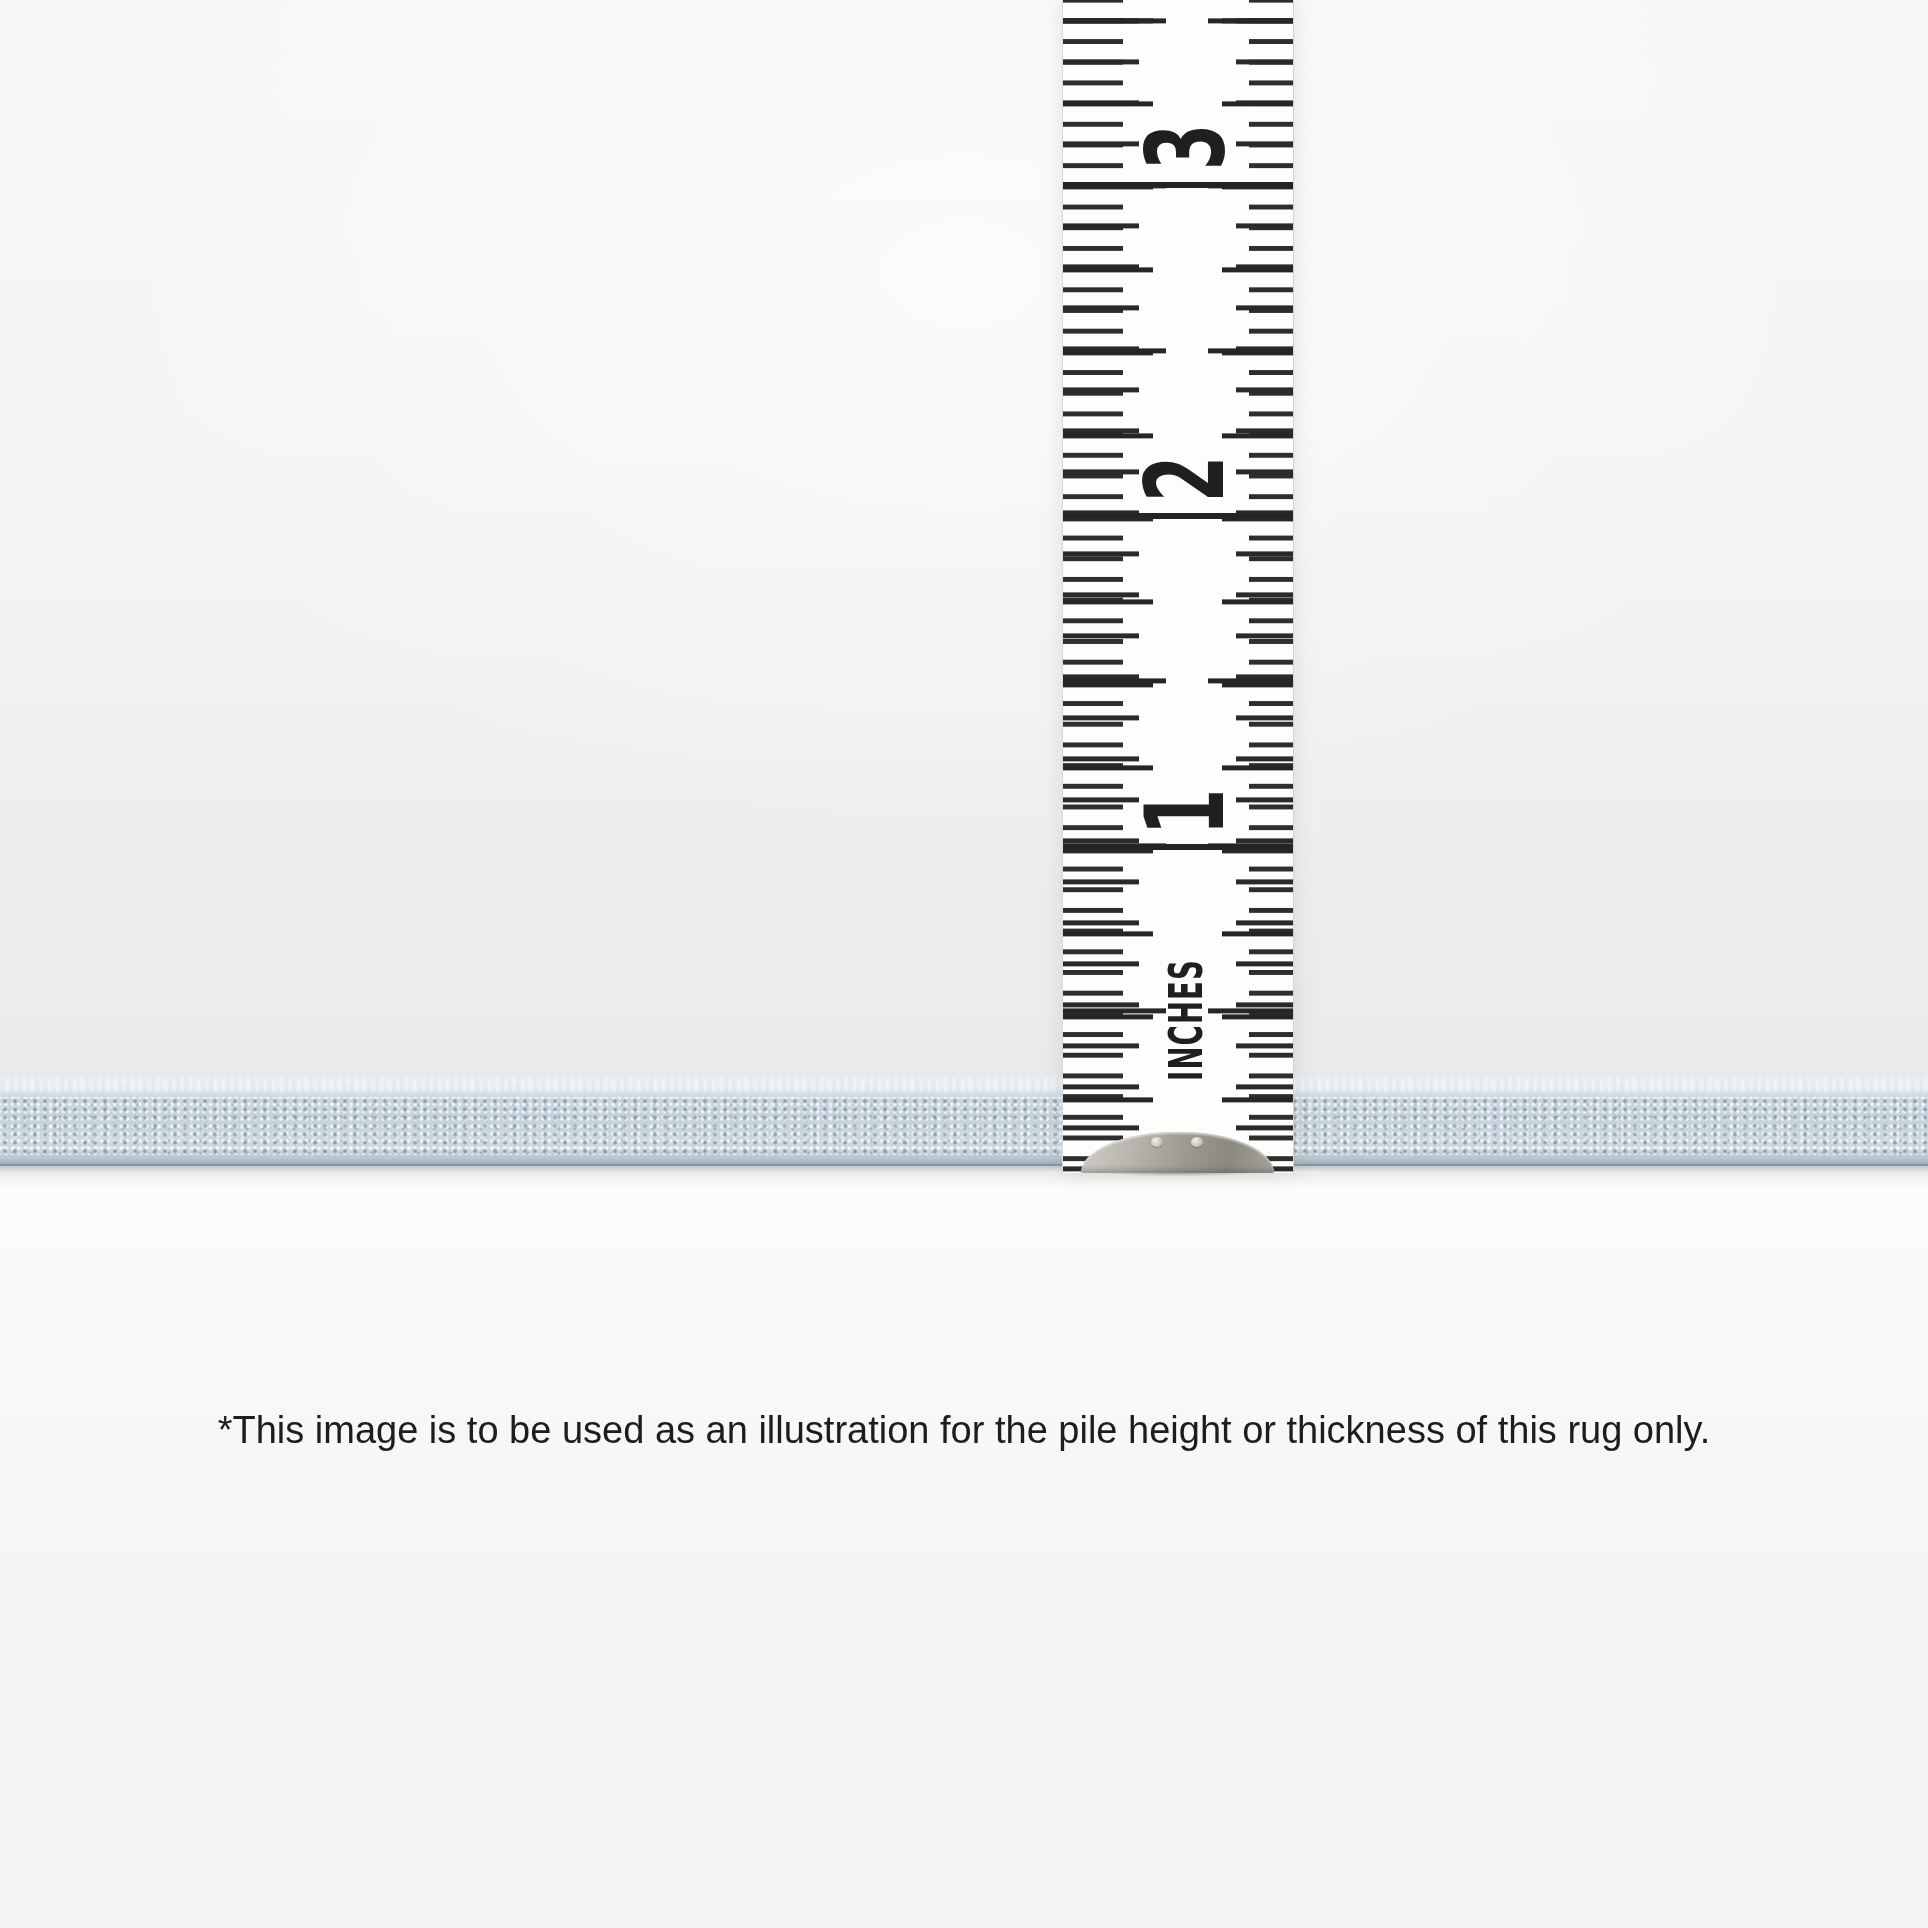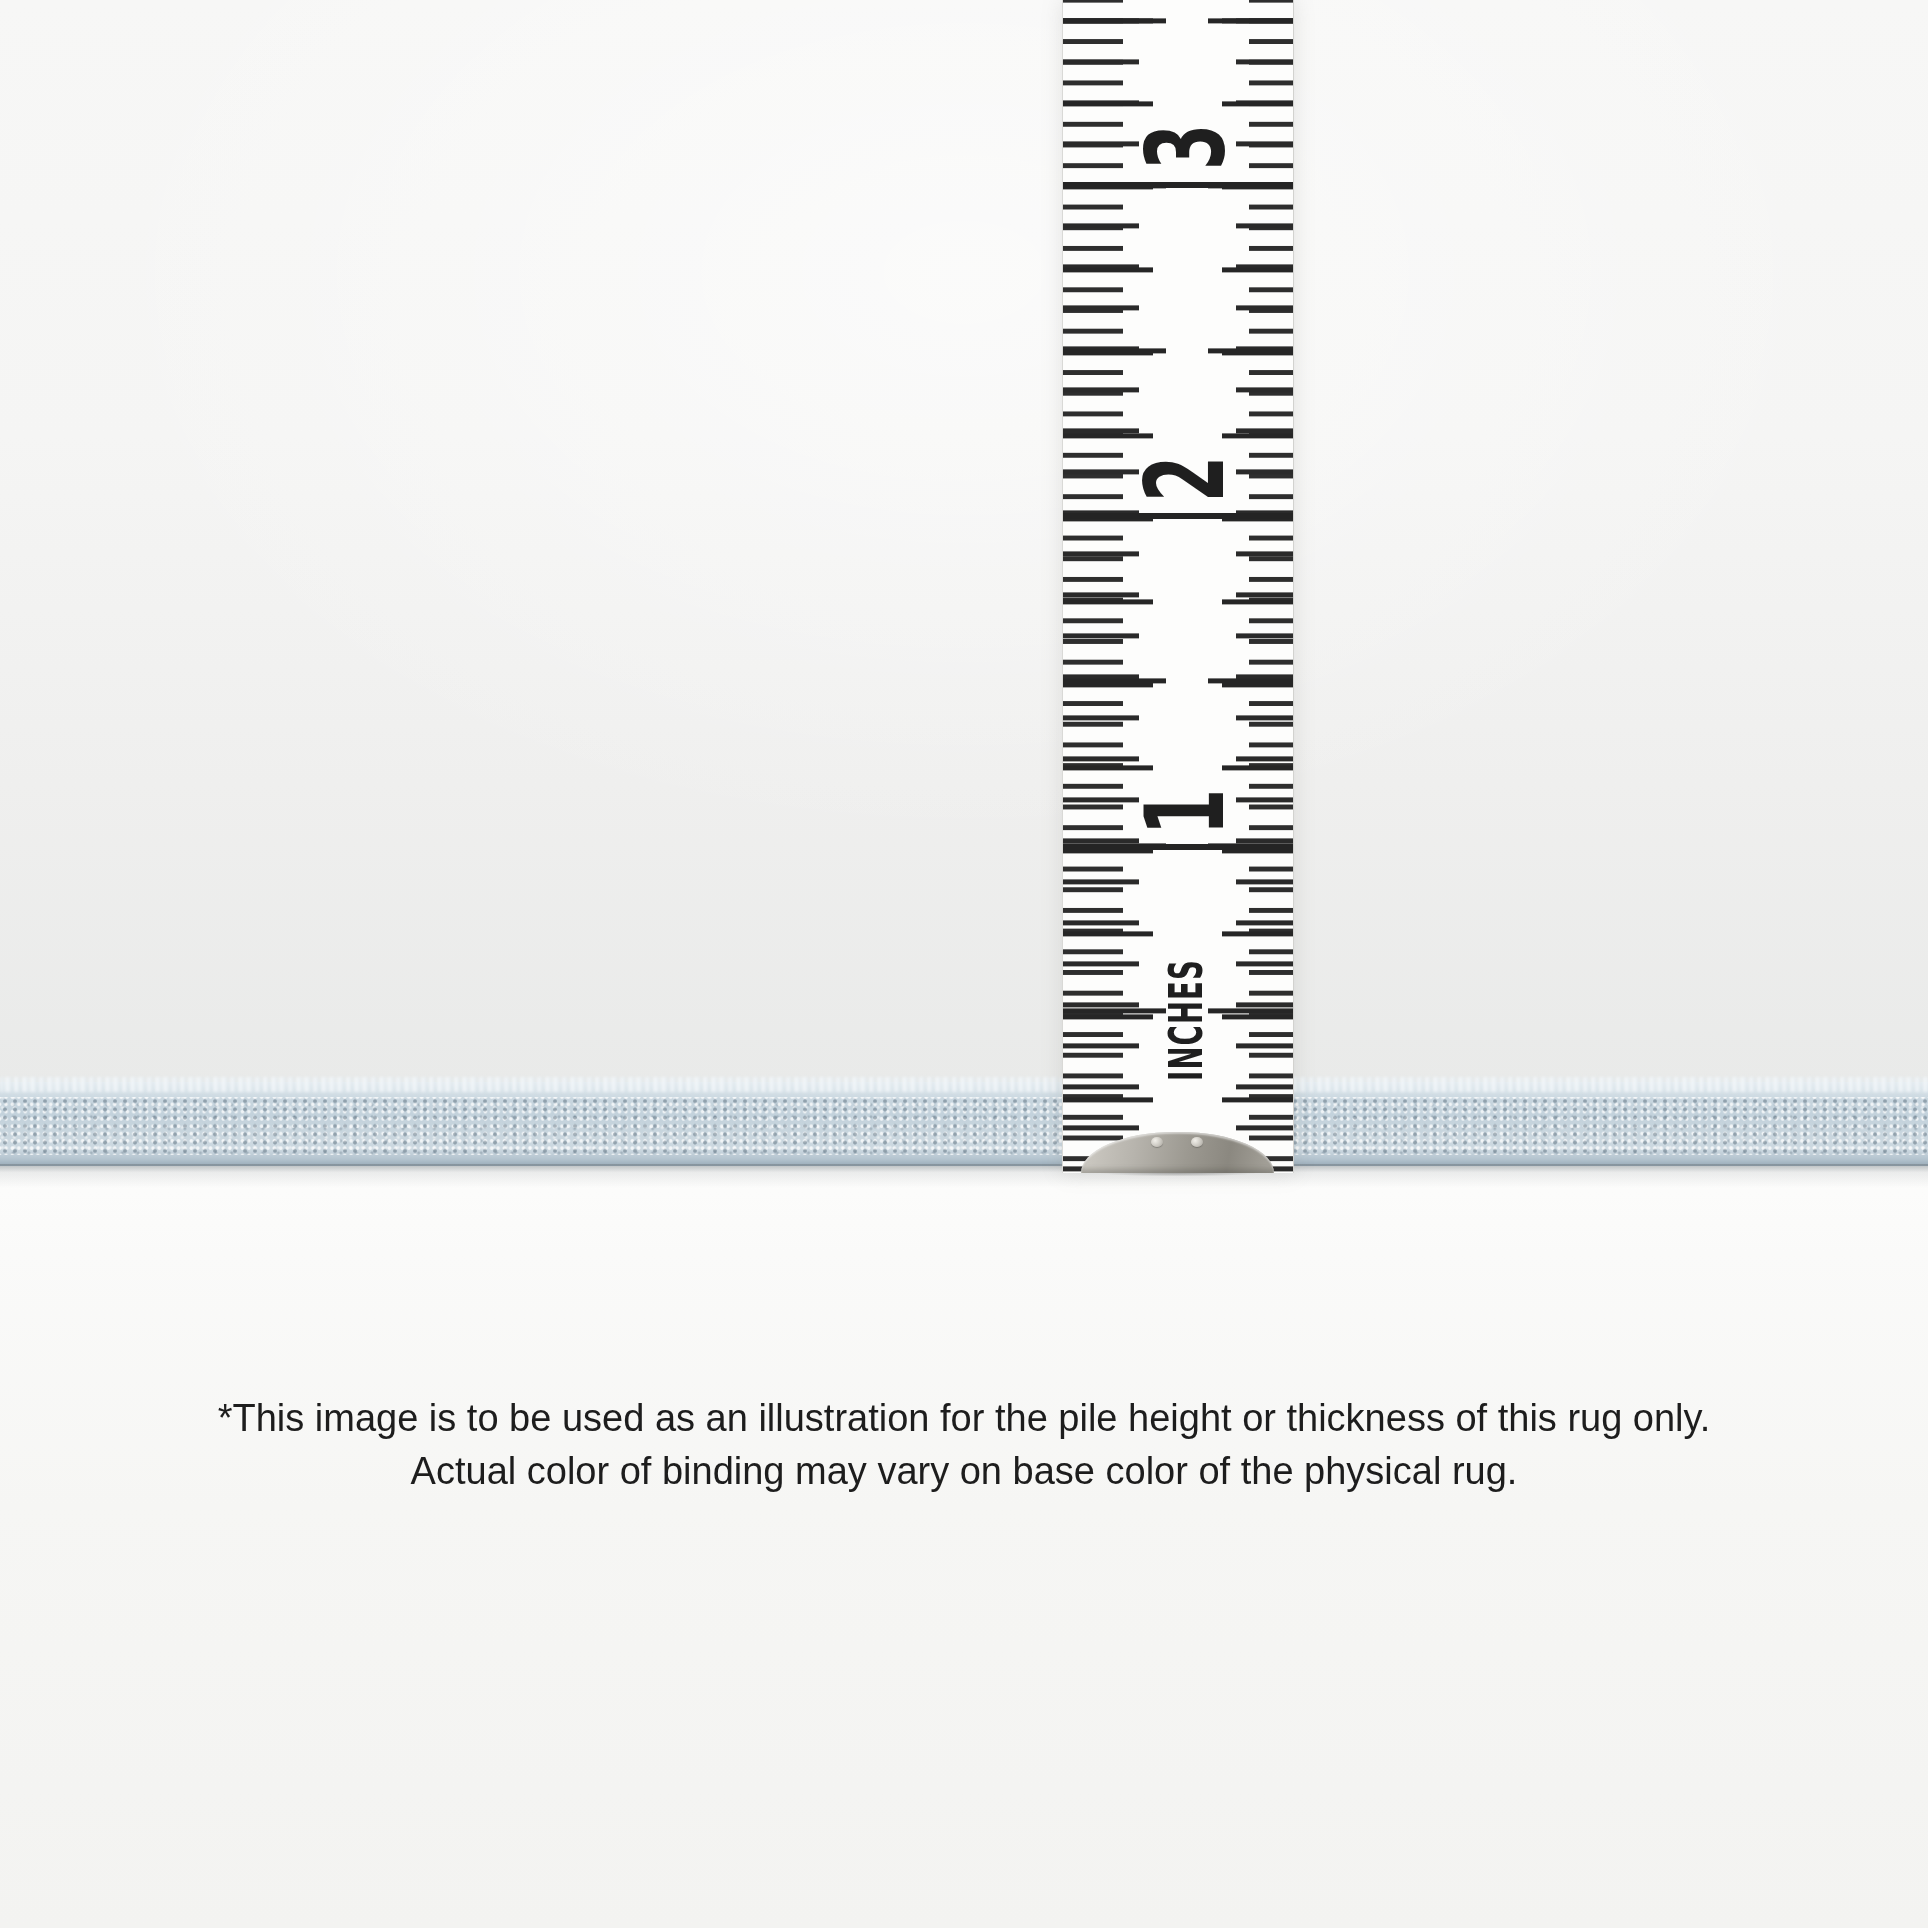--- a/index.html
+++ b/index.html
@@ -128,21 +128,21 @@
   .ruler-ground-shadow{
     position:absolute;left:1070px;top:1168px;width:217px;height:11px;
     background:radial-gradient(ellipse 50% 50% at 50% 40%, rgba(40,40,38,.38) 0%, rgba(40,40,38,0) 75%);
   }
   
   .caption{
     position:absolute;left:0;top:1390px;width:100%;
     text-align:center;color:#1d1d1d;
     font-size:38px;line-height:49px;font-weight:400;
   }
-  .caption p{margin:4px;}
+  .caption p{margin:16px;}
 </style>
 </head>
 <body>
 
 <div id="scene">
 
   <div class="wall"></div>
   <div class="wall-vignette"></div>
 
   <div class="floor"></div>
@@ -161,17 +161,16 @@
     <span class="num num-1">1</span>
     <span class="inches-label">INCHES</span>
     <div class="metal-tab">
       <span class="rivet rivet-1"></span>
       <span class="rivet rivet-2"></span>
     </div>
   </div>
 
   <div class="caption">
     <p>*This image is to be used as an illustration for the pile height or thickness of this rug only.</p>
-    <p>Actual color of binding may vary on base color of the physical rug.</p>
   </div>
 
 </div>
 
 
 </body></html>

